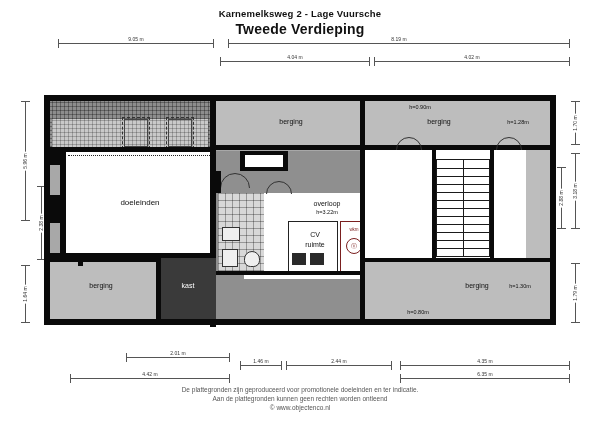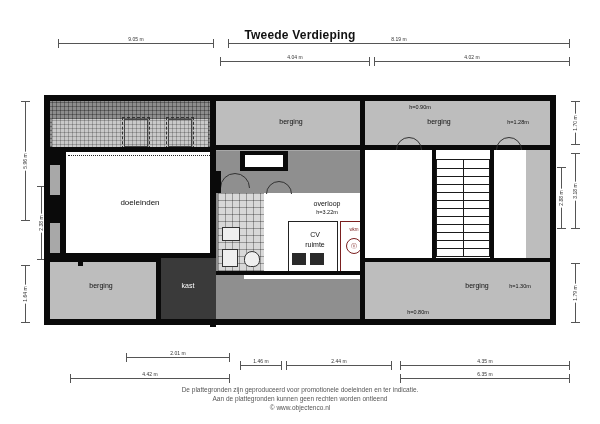--- a/index.html
+++ b/index.html
@@ -10,21 +10,21 @@
     font-family: "Liberation Sans", sans-serif;
     color: #111;
     position: relative;
     overflow: hidden;
   }
   .title-block {
     position: absolute; top: 8px; left: 0; width: 600px;
     text-align: center;
   }
   .title-line1 { font-size: 9.5px; font-weight: bold; letter-spacing: .2px; }
-  .title-line2 { font-size: 12px; font-weight: bold; letter-spacing: .2px; margin-top: 20px; }
+  .title-line2 { font-size: 14px; font-weight: bold; letter-spacing: .2px; margin-top: 2px; }
 
   .footer {
     position: absolute; left: 0; width: 600px; top: 385px;
     text-align: center; color: #555;
   }
   .footer div { font-size: 6.5px; line-height: 9px; }
 
   
   .dim {
     position: absolute;
@@ -118,20 +118,21 @@
   .door-arc {
     position: absolute; border: 1px solid #333; border-radius: 50%;
     clip-path: inset(0 0 50% 0);
     background: transparent;
   }
 </style>
 </head>
 <body>
 
 <div class="title-block">
+  <div class="title-line1">Karnemelksweg 2 - Lage Vuursche</div>
   <div class="title-line2">Tweede Verdieping</div>
 </div>
 
 <div>
   <div class="dim dim-h" style="left:58px; top:38px; width:156px;">
     <div class="line"></div>
       <div class="cap-l"></div>
       <div class="cap-r"></div>
     <div class="lbl"><span>9.05 m</span></div>
   </div>

